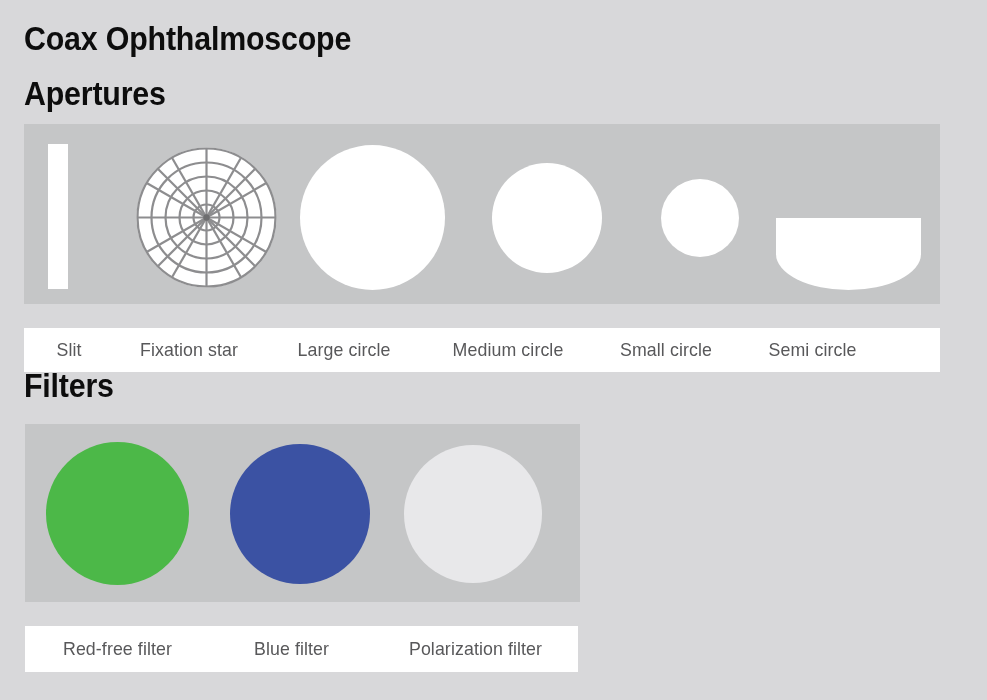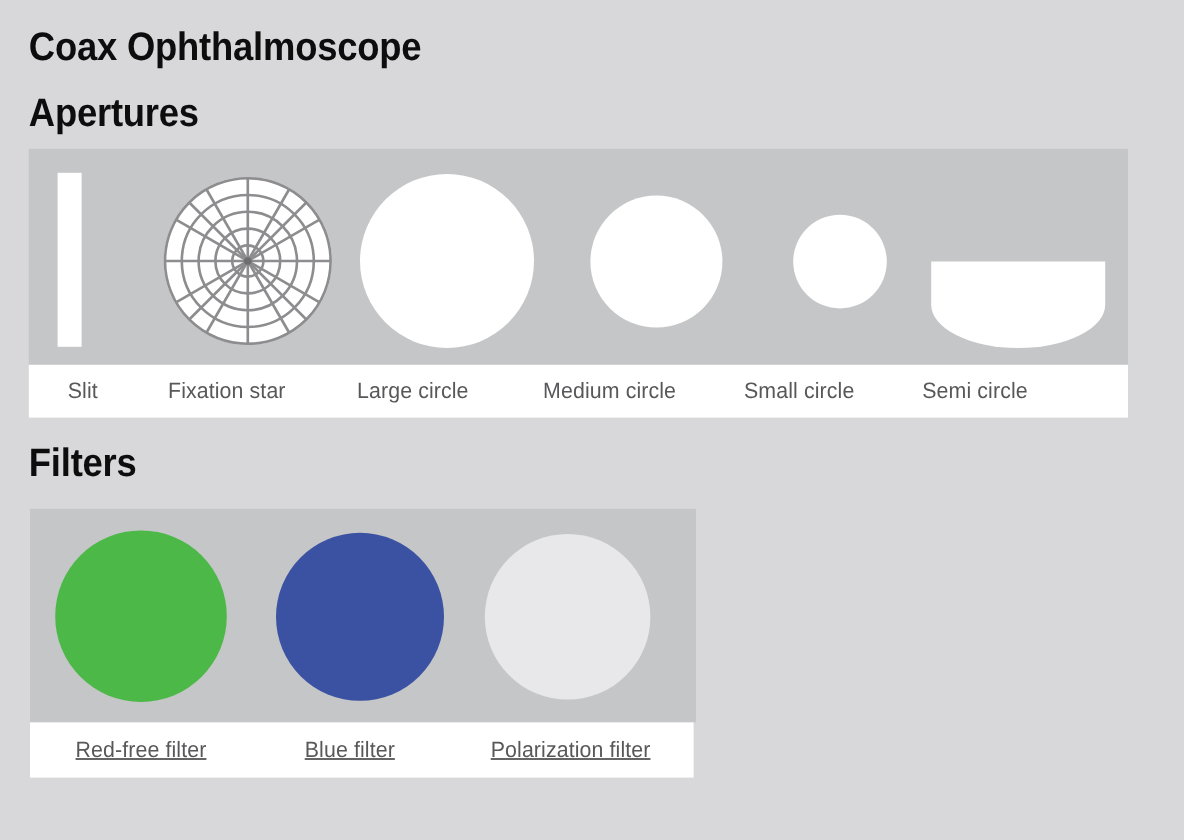--- a/index.html
+++ b/index.html
@@ -33,20 +33,21 @@
   
   .panel {
     position: absolute;
     background: #c5c6c7;
   }
   .label-strip {
     position: absolute;
     background: #ffffff;
     display: flex;
     align-items: center;
+    margin-top: 24px;
   }
   .swatch-label {
     color: #58585a;
     font-family: "Liberation Sans", sans-serif;
     font-size: 18.5px;
     font-weight: 400;
     letter-spacing: 0.1px;
     text-align: center;
     white-space: nowrap;
     transform: scaleX(0.96);
@@ -116,21 +117,20 @@
     left: 25px;
     top: 424px;
     width: 555px;
     height: 178px;
   }
   #filters-labels {
     left: 25px;
     top: 602px;
     width: 553px;
     height: 46px;
-    text-decoration: underline;
   }
   .filter-circle {
     position: absolute;
     border-radius: 50%;
     top: 18px;
   }
   #filter-red-free { left: 21px;  width: 143px; height: 143px; }
   #filter-blue     { left: 205px; width: 140px; height: 140px; top: 20px; }
   #filter-polarization { left: 379px; width: 138px; height: 138px; top: 21px; }
 </style>

